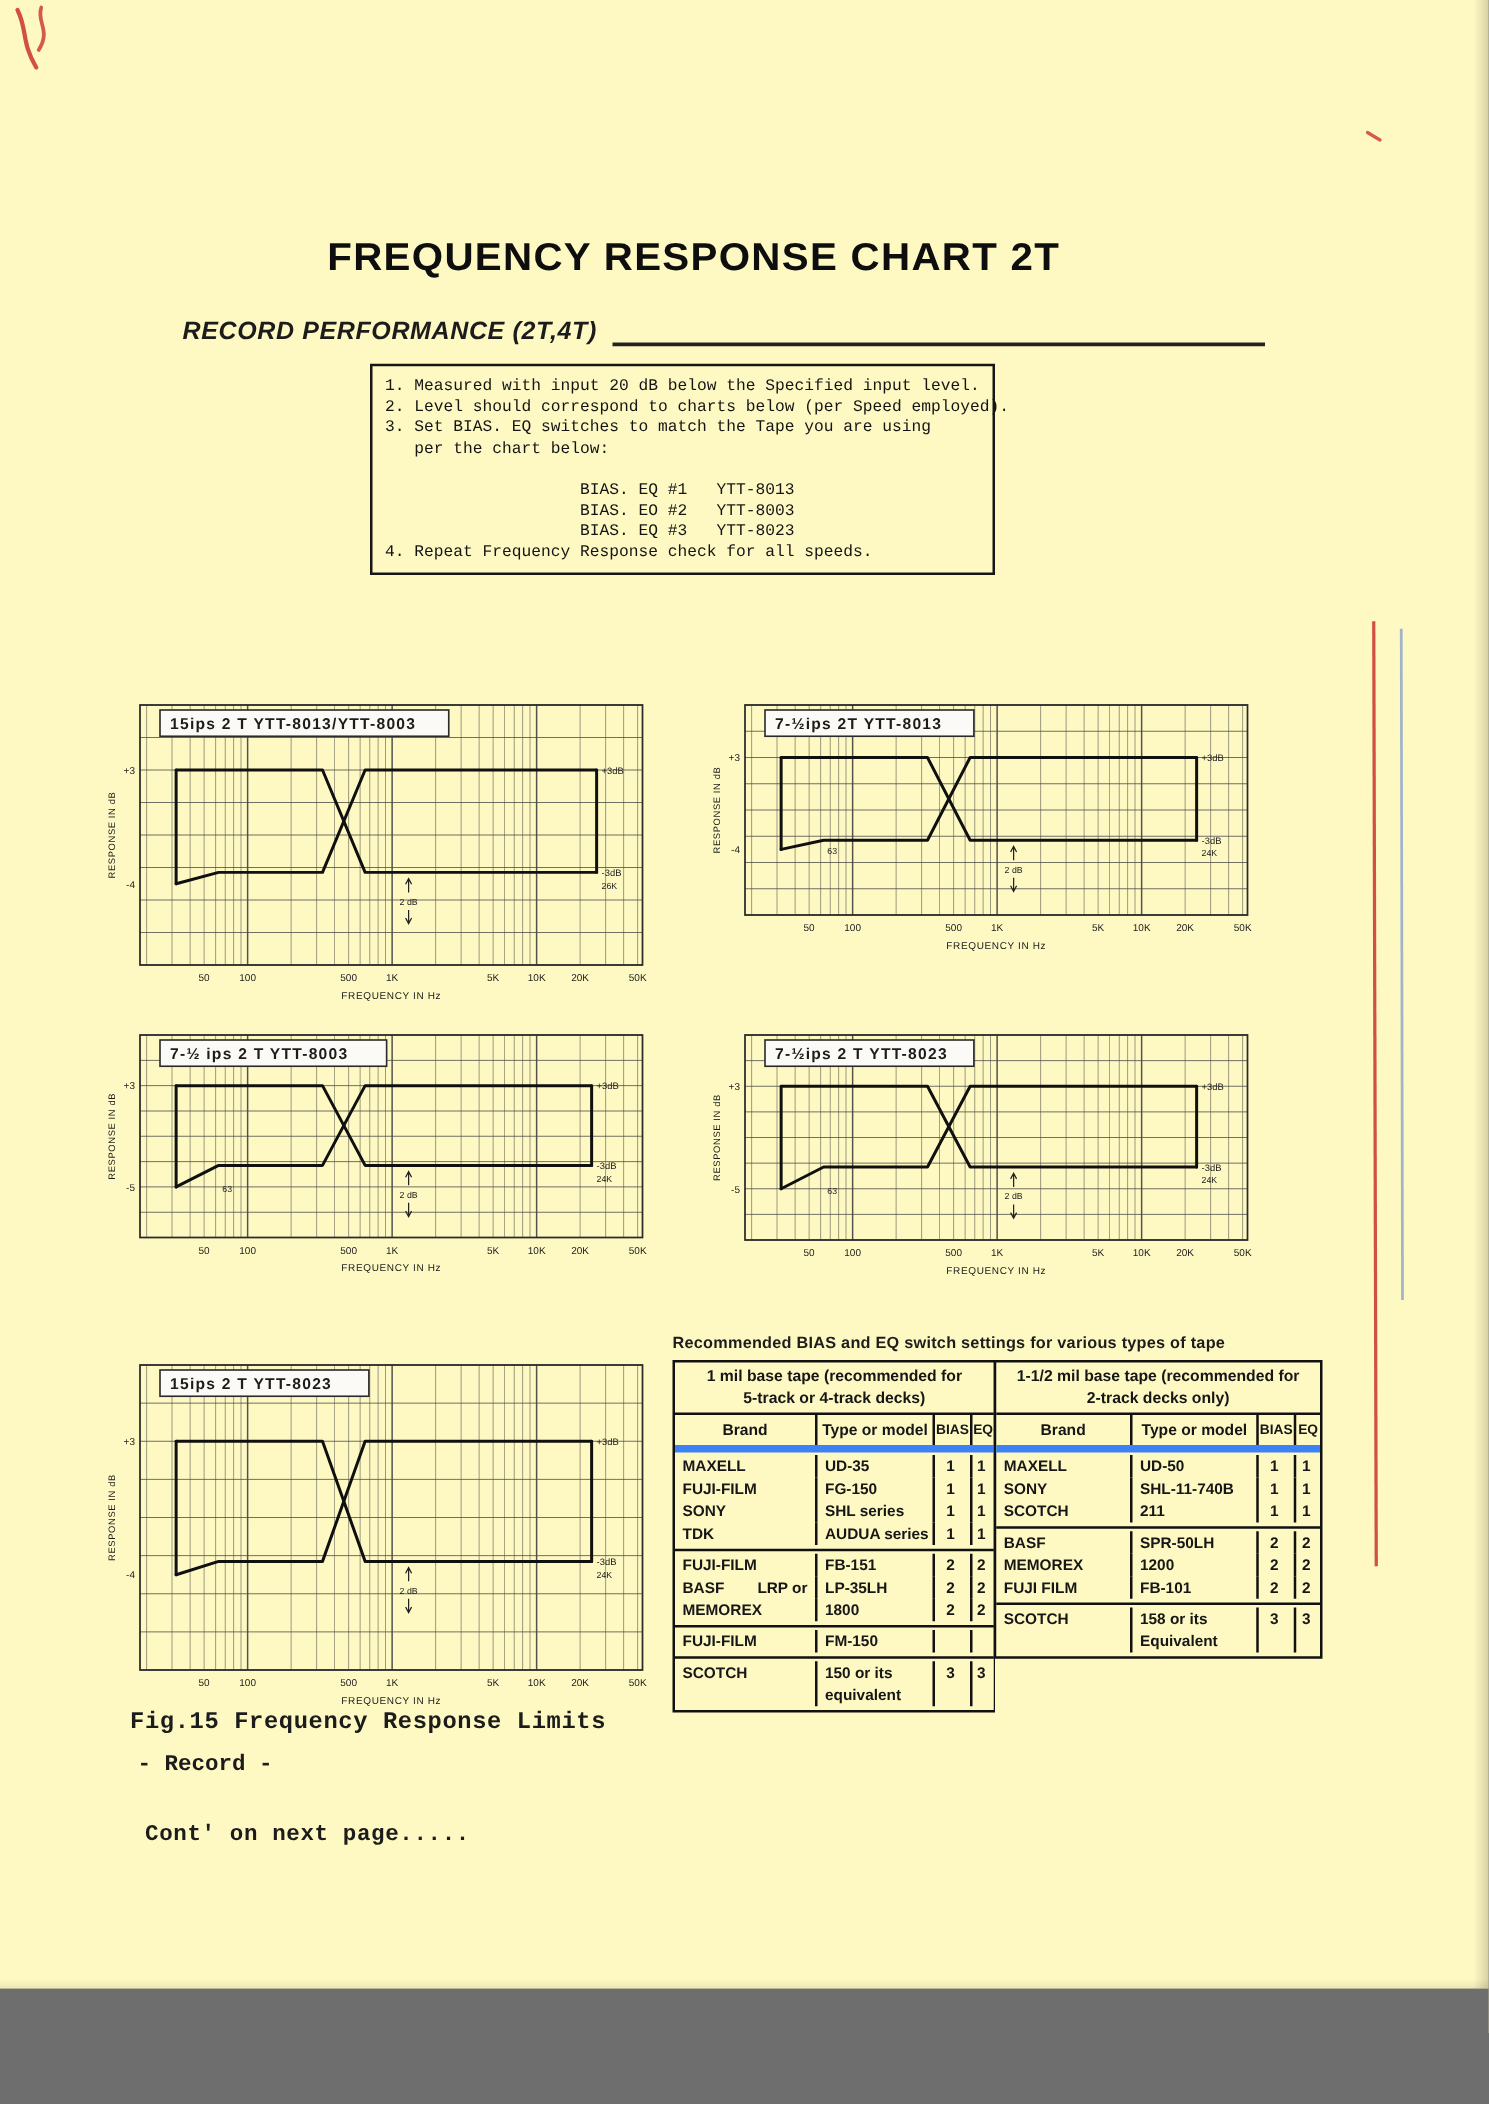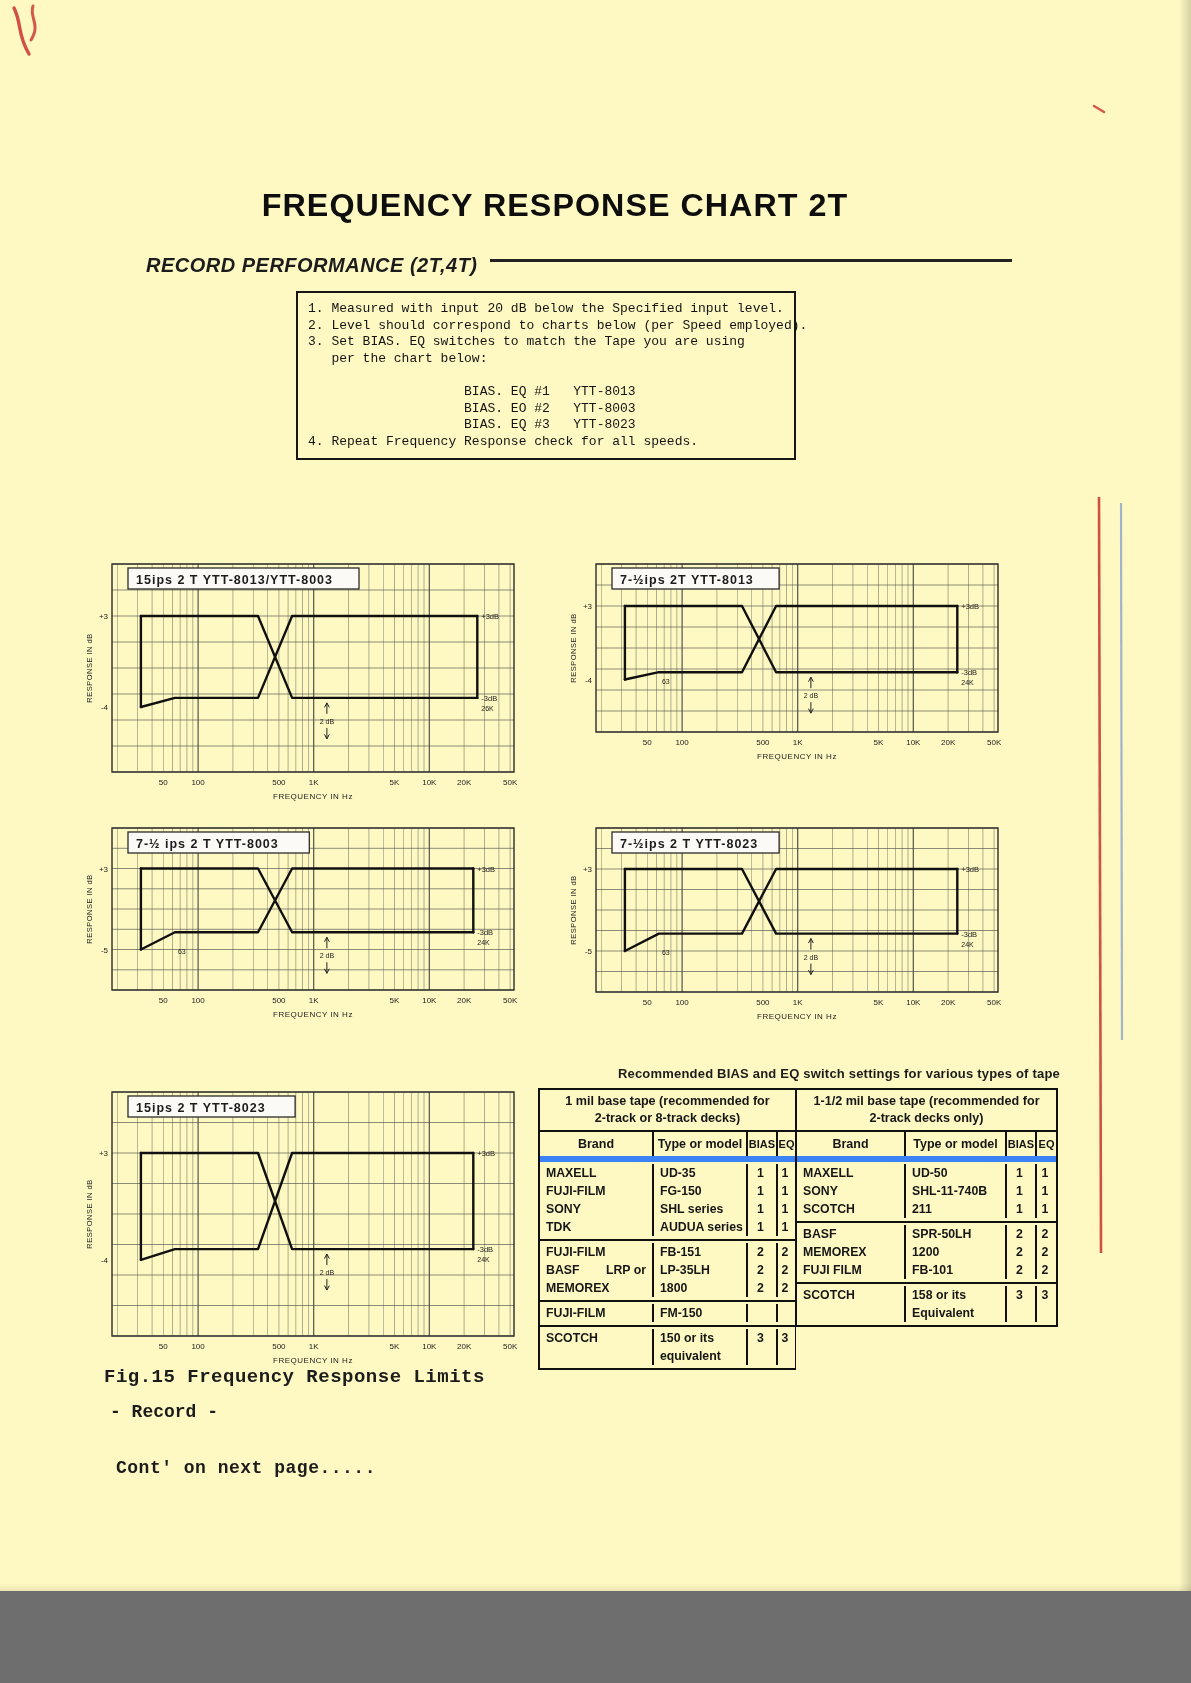--- a/index.html
+++ b/index.html
@@ -6,31 +6,31 @@
   html,body{background:#6e6e6e}
   .page{position:relative;width:1191px;height:1591px;margin:0 auto;background:#fef9c3;overflow:hidden;
         font-family:"Liberation Sans",sans-serif;color:#1c1c1c}
   .edge-right{position:absolute;right:0;top:0;width:12px;height:100%;
         background:linear-gradient(to right,rgba(0,0,0,0),rgba(0,0,0,.16));pointer-events:none}
   .edge-bottom{position:absolute;left:0;bottom:0;width:100%;height:8px;
         background:linear-gradient(to bottom,rgba(0,0,0,0),rgba(0,0,0,.08));pointer-events:none}
 
   .doc-title{position:absolute;left:255px;top:188px;width:600px;text-align:center;
         font-size:31px;font-weight:800;letter-spacing:1px;color:#0e0e0e;transform:scaleX(1.04)}
-  .section-head{position:absolute;left:146px;top:254px;width:866px;display:flex;align-items:flex-start;gap:12px}
+  .section-head{position:absolute;left:146px;top:254px;width:866px;display:flex;align-items:flex-end;gap:12px}
   .section-head .txt{font-size:20px;font-weight:800;font-style:italic;letter-spacing:.5px;white-space:nowrap}
   .section-head .rule{flex:1;border-top:3px solid #222;margin-top:5px}
 
   .notes-box{position:absolute;left:296px;top:291px;width:500px;border:2px solid #161616;
         padding:8px 10px;font-family:"Liberation Mono","DejaVu Sans Mono",monospace;
         font-size:13px;line-height:16.6px;white-space:pre;color:#141414}
 
   .chart{position:absolute}
 
-  .table-caption{position:absolute;left:538px;top:1066px;width:522px;text-align:right;
+  .table-caption{position:absolute;left:538px;top:1066px;width:522px;text-align:left;
         font-size:13px;font-weight:600;letter-spacing:.2px}
   .tape-table{position:absolute;border:2px solid #111;font-weight:700;color:#161616}
   #table-left{left:538px;top:1088px;width:258px;border-right-width:1px}
   #table-right{left:795px;top:1088px;width:263px}
   .tt-head{border-bottom:2px solid #111;text-align:center;font-size:12.6px;line-height:17px;padding:3px 2px}
   .tt-row{display:grid}
   #table-left .tt-row{grid-template-columns:112px 94px 30px 1fr}
   #table-right .tt-row{grid-template-columns:107px 101px 30px 1fr}
   .tt-cols{border-bottom:6px solid #3b82f6}
   .tt-cols .tc{text-align:center;font-size:12.5px;padding:3px 0 3px 0}
@@ -402,21 +402,21 @@
         <text x="382.12879319162727" y="265" font-size="8" fill="#1c1c1c" font-family="&quot;Liberation Sans&quot;,sans-serif" text-anchor="middle">20K</text>
         <text x="428.1357833904941" y="265" font-size="8" fill="#1c1c1c" font-family="&quot;Liberation Sans&quot;,sans-serif" text-anchor="middle">50K</text>
         <text x="231" y="279" font-size="8" fill="#1c1c1c" font-family="&quot;Liberation Sans&quot;,sans-serif" text-anchor="middle" letter-spacing="0.5">FREQUENCY IN Hz</text>
         <text x="10" y="130" font-size="7.5" fill="#1c1c1c" font-family="&quot;Liberation Sans&quot;,sans-serif" text-anchor="middle" letter-spacing="0.5" transform="rotate(-90 10 130)">RESPONSE IN dB</text>
       </svg></div>
 
   <div class="table-caption">Recommended BIAS and EQ switch settings for various types of tape</div>
   <div class="tape-table" id="table-left">
       <div class="tt-head">
         <div>1 mil  base tape  (recommended for</div>
-        <div>2-track or 8-track decks)</div>
+        <div>5-track or 4-track decks)</div>
       </div>
       <div class="tt-row tt-cols">
         <div class="tc c-brand">Brand</div>
         <div class="tc c-type">Type or model</div>
         <div class="tc c-bias">BIAS</div>
         <div class="tc c-eq">EQ</div>
       </div>
       <div class="tt-group">
         <div class="tt-row">
           <div class="tc c-brand"><span>MAXELL</span></div>

